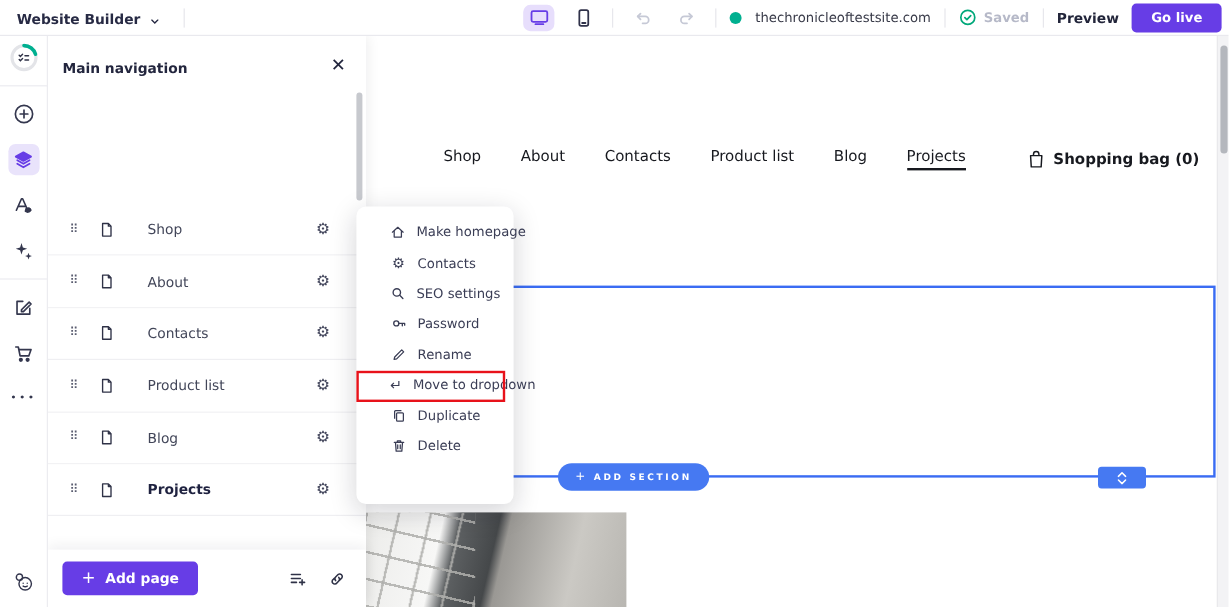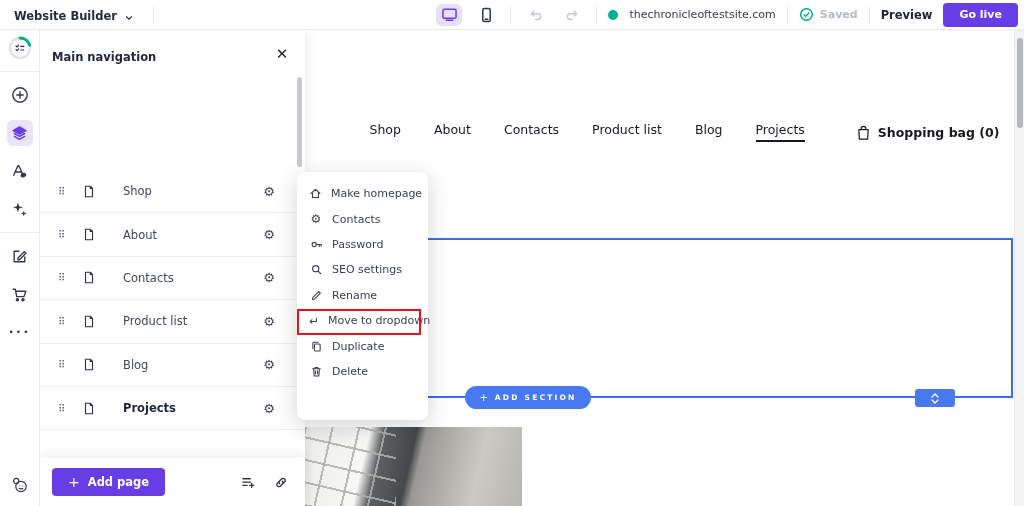--- a/index.html
+++ b/index.html
@@ -93,21 +93,21 @@
            background:repeating-linear-gradient(103deg,rgba(175,175,172,.85) 0 2px,transparent 2px 26px),
                       repeating-linear-gradient(13deg,rgba(175,175,172,.85) 0 2px,transparent 2px 22px); }
 
   
   .vscroll { position:absolute; left:1014px; top:30px; width:10px; height:476px; background:#f3f3f5;
              border-left:1px solid #e9e9ec; z-index:35; }
   .vthumb { position:absolute; left:1.5px; top:8px; width:6px; height:90px; border-radius:3px; background:#b4b7bd; }
 
   
   .menu { position:absolute; left:297px; top:172px; width:131px; height:248px; background:#fff;
-          border-radius:8px; box-shadow:0 6px 22px rgba(16,18,35,.18); padding:9px 0; z-index:50; }
+          border-radius:8px; box-shadow:0 6px 22px rgba(16,18,35,.18); padding:9px 16px; z-index:50; }
   .mi { height:25.4px; display:flex; align-items:center; gap:9px; padding:0 10px 0 12px; cursor:pointer; }
   .mic { width:14px; display:flex; justify-content:center; color:#3a3d55; font-size:12px; line-height:1; }
   .mil { font-size:11px; color:#3a3d55; white-space:nowrap; }
 
   .redbox { position:absolute; left:297px; top:308.5px; width:124px; height:26px;
             border:2.5px solid #e8121a; z-index:60; pointer-events:none; }
 
   svg { display:block; }
 </style>
 </head>
@@ -407,34 +407,34 @@
         </span>
       <span class="mil">Make homepage</span>
     </div>
     <div class="mi">
       <span class="mic">⚙</span>
       <span class="mil">Contacts</span>
     </div>
     <div class="mi">
       <span class="mic">
           <svg width="13" height="13" viewBox="0 0 16 16" fill="none" stroke="#3a3d55" stroke-width="1.4" stroke-linecap="round">
+            <circle cx="7" cy="7" r="3.8"></circle>
+            <path d="M10 10l3.2 3.2"></path>
+          </svg>
+        </span>
+      <span class="mil">SEO settings</span>
+    </div>
+    <div class="mi">
+      <span class="mic">
+          <svg width="13" height="13" viewBox="0 0 16 16" fill="none" stroke="#3a3d55" stroke-width="1.4" stroke-linecap="round">
             <circle cx="5.2" cy="8" r="2.6"></circle>
             <path d="M7.8 8h6M11.4 8v2.4M13.8 8v1.8"></path>
           </svg>
         </span>
       <span class="mil">Password</span>
-    </div>
-    <div class="mi">
-      <span class="mic">
-          <svg width="13" height="13" viewBox="0 0 16 16" fill="none" stroke="#3a3d55" stroke-width="1.4" stroke-linecap="round">
-            <circle cx="7" cy="7" r="3.8"></circle>
-            <path d="M10 10l3.2 3.2"></path>
-          </svg>
-        </span>
-      <span class="mil">SEO settings</span>
     </div>
     <div class="mi">
       <span class="mic">
           <svg width="13" height="13" viewBox="0 0 16 16" fill="none" stroke="#3a3d55" stroke-width="1.3" stroke-linejoin="round">
             <path d="M3 13l.6-2.6 7.2-7.2 2 2-7.2 7.2L3 13z"></path>
           </svg>
         </span>
       <span class="mil">Rename</span>
     </div>
     <div class="mi">

